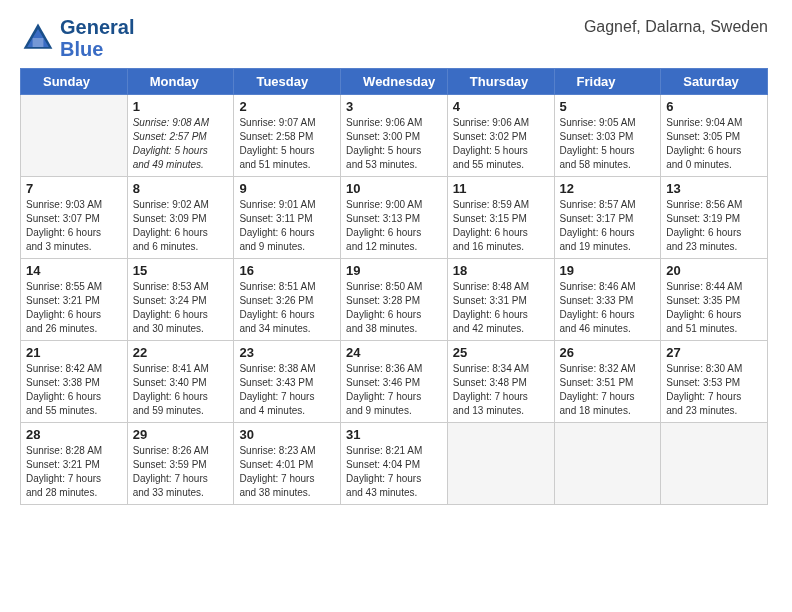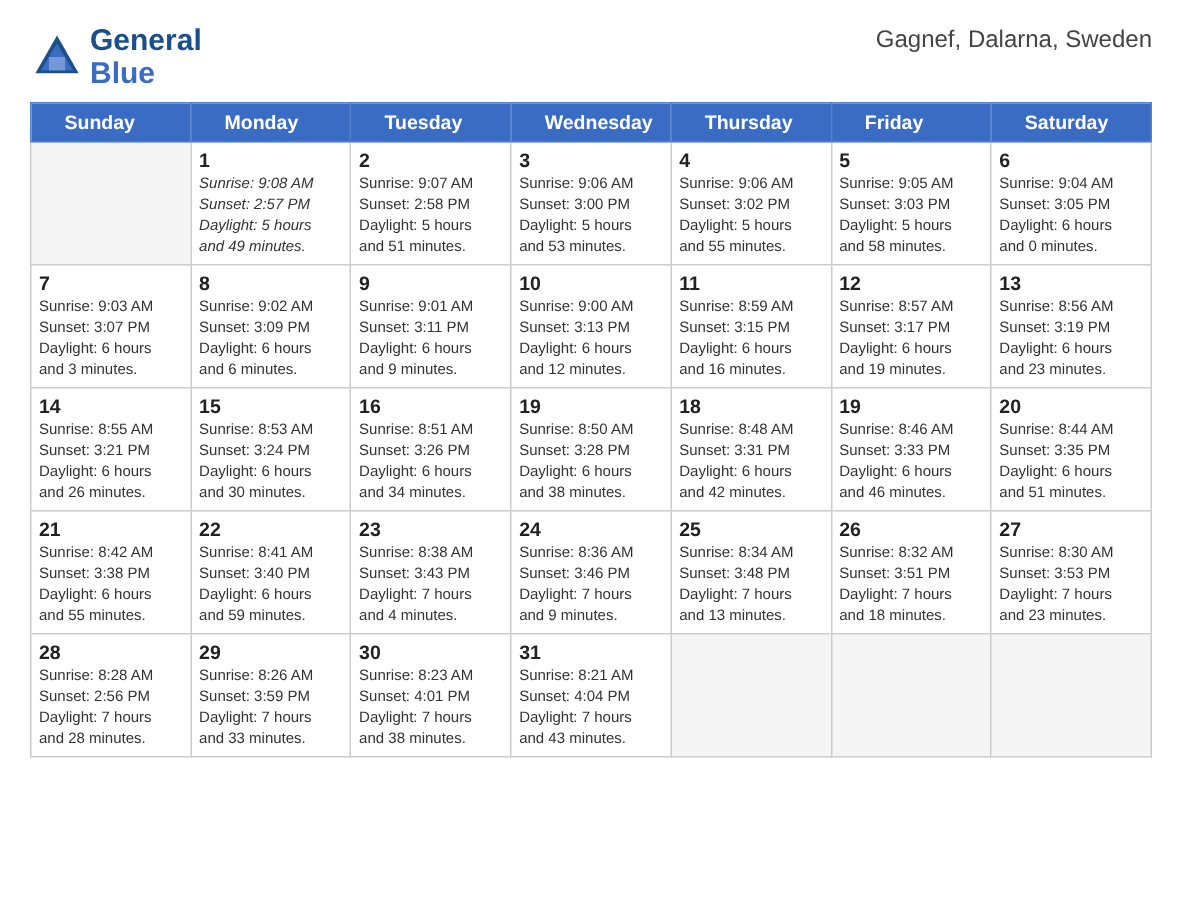--- a/index.html
+++ b/index.html
@@ -310,21 +310,21 @@
             <div class="day-info" style="white-space: pre-line;">Sunrise: 8:30 AM
 Sunset: 3:53 PM
 Daylight: 7 hours
 and 23 minutes.</div>
           </td>
         </tr>
         <tr>
           <td>
             <span class="day-num">28</span>
             <div class="day-info" style="white-space: pre-line;">Sunrise: 8:28 AM
-Sunset: 2:56 PM
+Sunset: 3:21 PM
 Daylight: 7 hours
 and 28 minutes.</div>
           </td>
           <td>
             <span class="day-num">29</span>
             <div class="day-info" style="white-space: pre-line;">Sunrise: 8:26 AM
 Sunset: 3:59 PM
 Daylight: 7 hours
 and 33 minutes.</div>
           </td>

